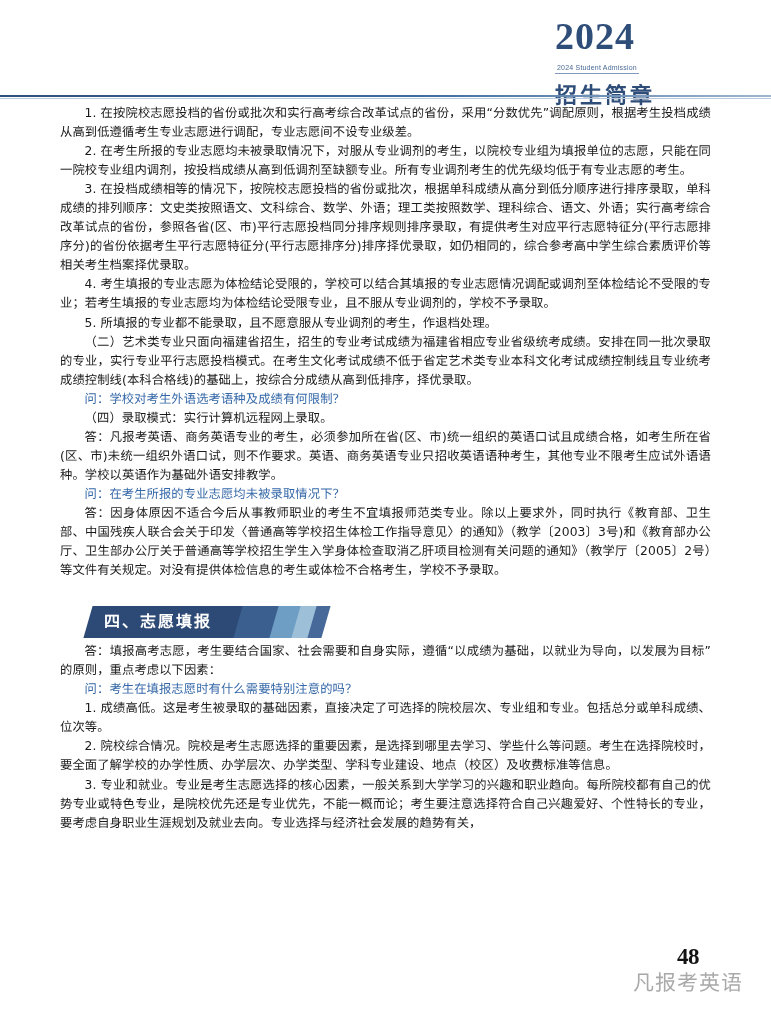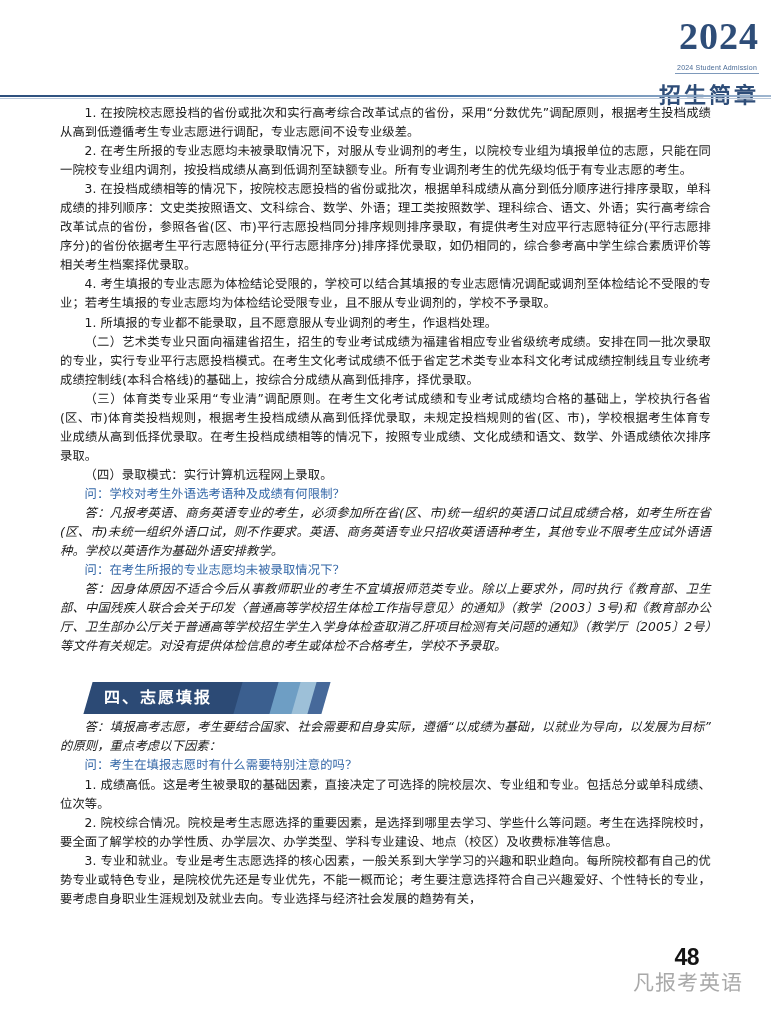--- a/index.html
+++ b/index.html
@@ -41,24 +41,24 @@
   .header-rule-thin {
     position: absolute;
     left: 0;
     right: 0;
     top: 98px;
     height: 1px;
     background: #b9c8da;
   }
   .logo-block {
     position: absolute;
-    right: 12px;
+    right: 40px;
     top: 16px;
     width: 176px;
-    text-align: right;
+    text-align: left;
     color: #2e4d78;
   }
   .logo-year {
     font-family: "Liberation Serif", serif;
     font-size: 38px;
     font-weight: bold;
     letter-spacing: 1px;
     line-height: 40px;
     color: #2e4d78;
   }
@@ -100,21 +100,20 @@
   }
   p.indent {
     text-indent: 2em;
   }
   p.qa-q {
     color: #3568a8;
     text-indent: 2em;
   }
   p.qa-a {
     text-indent: 2em;
-    font-style: italic;
   }
 
   
   .section-banner {
     position: relative;
     margin: 26px 0 20px 28px;
     height: 16px;
     width: 300px;
   }
   .banner-main {
@@ -181,21 +180,21 @@
     position: absolute;
     right: 24px;
     bottom: 18px;
     width: 200px;
     height: 62px;
   }
   .page-number {
     position: absolute;
     right: 48px;
     top: 0;
-    font-family: Liberation Sans, sans-serif;
+    font-family: Liberation Serif, serif;
     font-size: 23px;
     font-weight: bold;
     color: #141414;
     letter-spacing: -0.5px;
   }
   .watermark {
     position: absolute;
     right: 4px;
     top: 22px;
     font-family: "DejaVu Sans", sans-serif;
@@ -220,25 +219,24 @@
     <div class="header-rule"></div>
     <div class="header-rule-thin"></div>
   </div>
 
   <div class="content">
     <div id="body-paras">
         <p class="para indent">1. 在按院校志愿投档的省份或批次和实行高考综合改革试点的省份，采用“分数优先”调配原则，根据考生投档成绩从高到低遵循考生专业志愿进行调配，专业志愿间不设专业级差。</p>
         <p class="para indent">2. 在考生所报的专业志愿均未被录取情况下，对服从专业调剂的考生，以院校专业组为填报单位的志愿，只能在同一院校专业组内调剂，按投档成绩从高到低调剂至缺额专业。所有专业调剂考生的优先级均低于有专业志愿的考生。</p>
         <p class="para indent">3. 在投档成绩相等的情况下，按院校志愿投档的省份或批次，根据单科成绩从高分到低分顺序进行排序录取，单科成绩的排列顺序：文史类按照语文、文科综合、数学、外语；理工类按照数学、理科综合、语文、外语；实行高考综合改革试点的省份，参照各省(区、市)平行志愿投档同分排序规则排序录取，有提供考生对应平行志愿特征分(平行志愿排序分)的省份依据考生平行志愿特征分(平行志愿排序分)排序择优录取，如仍相同的，综合参考高中学生综合素质评价等相关考生档案择优录取。</p>
         <p class="para indent">4. 考生填报的专业志愿为体检结论受限的，学校可以结合其填报的专业志愿情况调配或调剂至体检结论不受限的专业；若考生填报的专业志愿均为体检结论受限专业，且不服从专业调剂的，学校不予录取。</p>
-        <p class="para indent">1. 所填报的专业都不能录取，且不愿意服从专业调剂的考生，作退档处理。</p>
+        <p class="para indent">5. 所填报的专业都不能录取，且不愿意服从专业调剂的考生，作退档处理。</p>
         <p class="para indent">（二）艺术类专业只面向福建省招生，招生的专业考试成绩为福建省相应专业省级统考成绩。安排在同一批次录取的专业，实行专业平行志愿投档模式。在考生文化考试成绩不低于省定艺术类专业本科文化考试成绩控制线且专业统考成绩控制线(本科合格线)的基础上，按综合分成绩从高到低排序，择优录取。</p>
-        <p class="para indent">（三）体育类专业采用“专业清”调配原则。在考生文化考试成绩和专业考试成绩均合格的基础上，学校执行各省(区、市)体育类投档规则，根据考生投档成绩从高到低择优录取，未规定投档规则的省(区、市)，学校根据考生体育专业成绩从高到低择优录取。在考生投档成绩相等的情况下，按照专业成绩、文化成绩和语文、数学、外语成绩依次排序录取。</p>
+        <p class="para qa-q">问：学校对考生外语选考语种及成绩有何限制？</p>
         <p class="para indent">（四）录取模式：实行计算机远程网上录取。</p>
-        <p class="para qa-q">问：学校对考生外语选考语种及成绩有何限制？</p>
         <p class="para qa-a">答：凡报考英语、商务英语专业的考生，必须参加所在省(区、市)统一组织的英语口试且成绩合格，如考生所在省(区、市)未统一组织外语口试，则不作要求。英语、商务英语专业只招收英语语种考生，其他专业不限考生应试外语语种。学校以英语作为基础外语安排教学。</p>
         <p class="para qa-q">问：在考生所报的专业志愿均未被录取情况下？</p>
         <p class="para qa-a">答：因身体原因不适合今后从事教师职业的考生不宜填报师范类专业。除以上要求外，同时执行《教育部、卫生部、中国残疾人联合会关于印发〈普通高等学校招生体检工作指导意见〉的通知》（教学〔2003〕3号)和《教育部办公厅、卫生部办公厅关于普通高等学校招生学生入学身体检查取消乙肝项目检测有关问题的通知》（教学厅〔2005〕2号）等文件有关规定。对没有提供体检信息的考生或体检不合格考生，学校不予录取。</p>
       </div>
 
     <div class="section-banner">
       <div class="banner-main"></div>
       <div class="banner-main2"></div>
       <div class="banner-accent1"></div>
       <div class="banner-accent2"></div>

